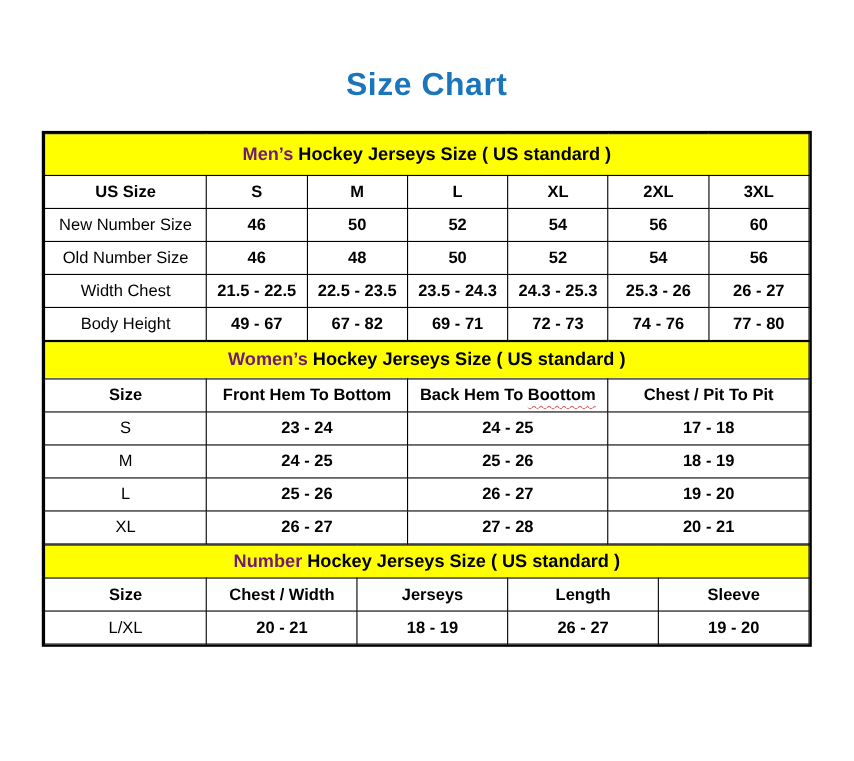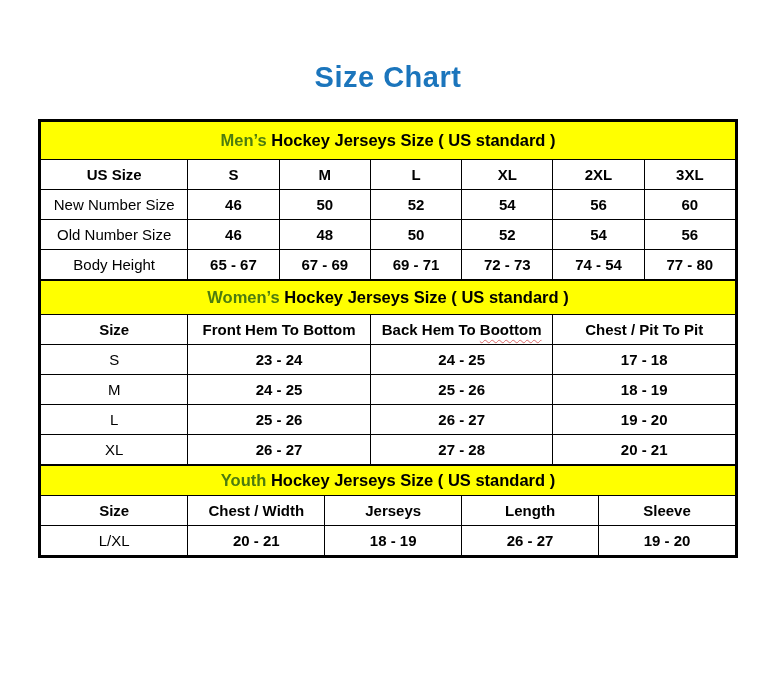--- a/index.html
+++ b/index.html
@@ -16,21 +16,21 @@
     margin:21px 0 0 38px;width:700px;box-sizing:border-box;
     border:2.5px solid #000;background:#fff;
   }
   table.tbl{border-collapse:collapse;width:100%;table-layout:fixed}
   .tbl td,.tbl th{
     border:1.5px solid #000;text-align:center;vertical-align:middle;
     font-size:15px;font-weight:bold;padding:0;overflow:hidden;white-space:nowrap;
   }
   col.c-label{width:21.2%}
   tr.band td{background:#FFFF00;height:37px;font-size:16.5px}
-  tr.band .red{color:#4d7c0f}
+  tr.band .red{color:#701a75}
   table.womens tr.band td{height:33px}
   table.youth tr.band td{height:29px}
   tr.head th{height:29px}
   tr.data td{height:29px}
   td.lbl{font-weight:normal}
   .squiggle{
     text-decoration:underline;
     text-decoration-style:wavy;
     text-decoration-color:#d96a6a;
     text-decoration-thickness:1px;
@@ -80,26 +80,35 @@
         <tr class="data">
           <td class="lbl">Old Number Size</td>
           <td>46</td>
           <td>48</td>
           <td>50</td>
           <td>52</td>
           <td>54</td>
           <td>56</td>
         </tr>
         <tr class="data">
+          <td class="lbl">Width Chest</td>
+          <td>21.5 - 22.5</td>
+          <td>22.5 - 23.5</td>
+          <td>23.5 - 24.3</td>
+          <td>24.3 - 25.3</td>
+          <td>25.3 - 26</td>
+          <td>26 - 27</td>
+        </tr>
+        <tr class="data">
           <td class="lbl">Body Height</td>
-          <td>65 - 67</td>
-          <td>67 - 69</td>
+          <td>49 - 67</td>
+          <td>67 - 82</td>
           <td>69 - 71</td>
           <td>72 - 73</td>
-          <td>74 - 54</td>
+          <td>74 - 76</td>
           <td>77 - 80</td>
         </tr>
       </tbody>
     </table>
 
     <table class="tbl womens">
       <colgroup>
           <col class="c-label">
           <col>
           <col>
@@ -145,21 +154,21 @@
     <table class="tbl youth">
       <colgroup>
           <col class="c-label">
           <col>
           <col>
           <col>
           <col>
         </colgroup>
       <tbody>
         <tr class="band">
-          <td colspan="5"><span class="red">Youth</span><span> Hockey Jerseys Size ( US standard )</span></td>
+          <td colspan="5"><span class="red">Number</span><span> Hockey Jerseys Size ( US standard )</span></td>
         </tr>
         <tr class="head">
           <th>Size</th>
           <th>Chest / Width</th>
           <th>Jerseys</th>
           <th>Length</th>
           <th>Sleeve</th>
         </tr>
         <tr class="data">
           <td class="lbl">L/XL</td>

